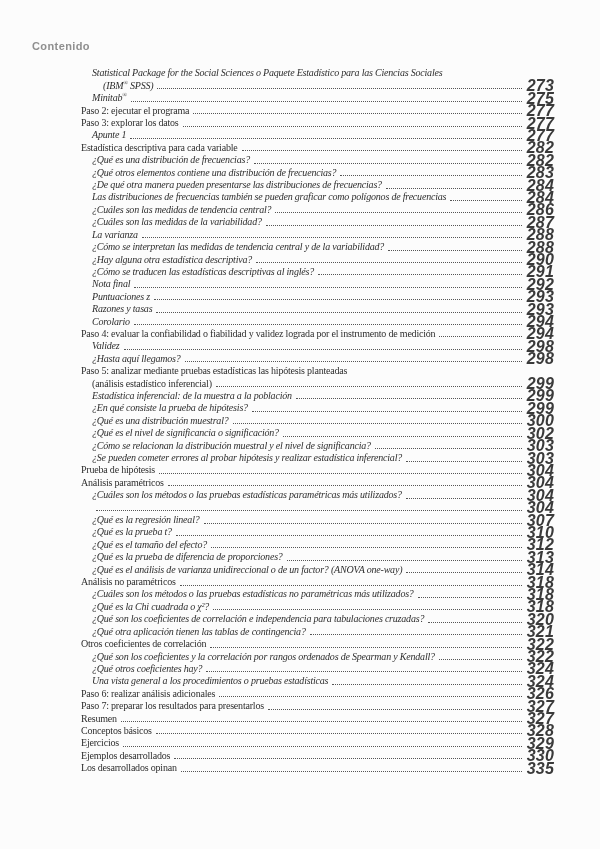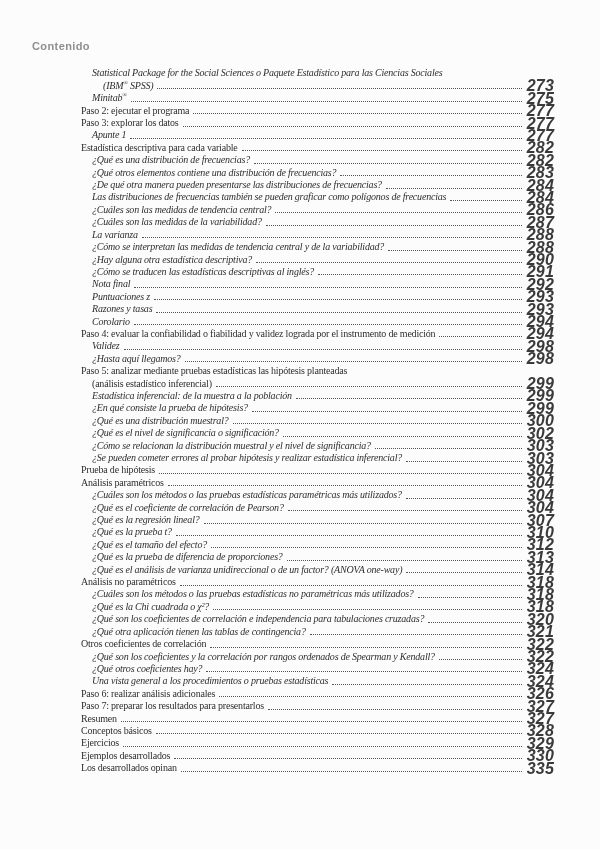--- a/index.html
+++ b/index.html
@@ -246,21 +246,20 @@
         <span class="txt">Análisis paramétricos</span>
         <span class="lead"></span>
         <span class="num">304</span>
       </div>
       <div class="row lvl1 it">
         <span class="txt">¿Cuáles son los métodos o las pruebas estadísticas paramétricas más utilizados?</span>
         <span class="lead"></span>
         <span class="num">304</span>
       </div>
       <div class="row lvl1 it">
-        <span class="txt">¿Qué es el coeficiente de correlación de Pearson?</span>
         <span class="lead"></span>
         <span class="num">304</span>
       </div>
       <div class="row lvl1 it">
         <span class="txt">¿Qué es la regresión lineal?</span>
         <span class="lead"></span>
         <span class="num">307</span>
       </div>
       <div class="row lvl1 it">
         <span class="txt">¿Qué es la prueba t?</span>

